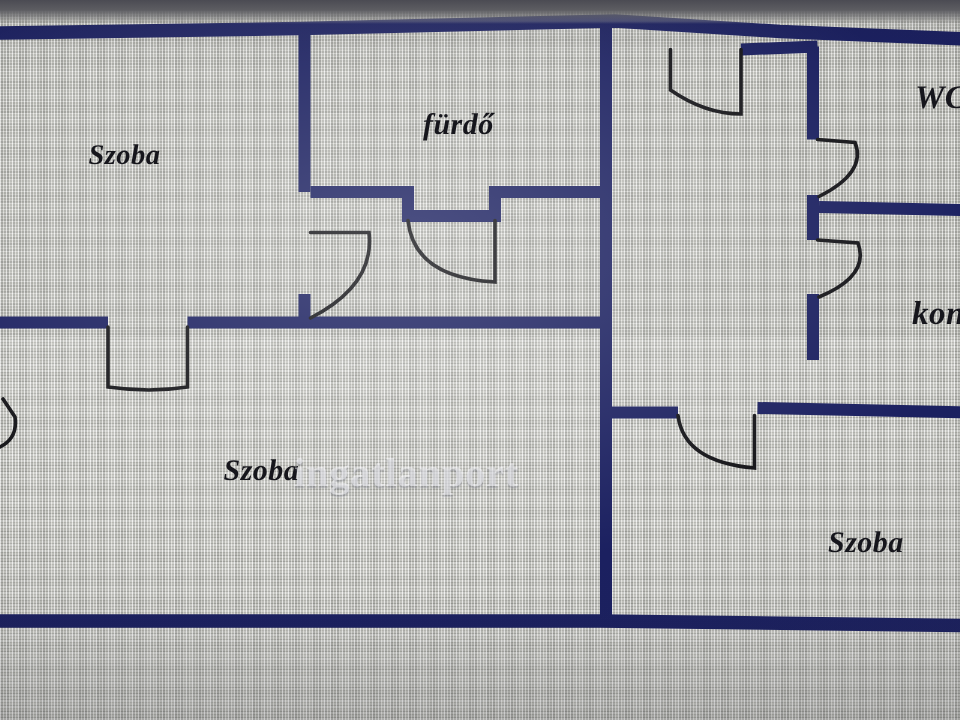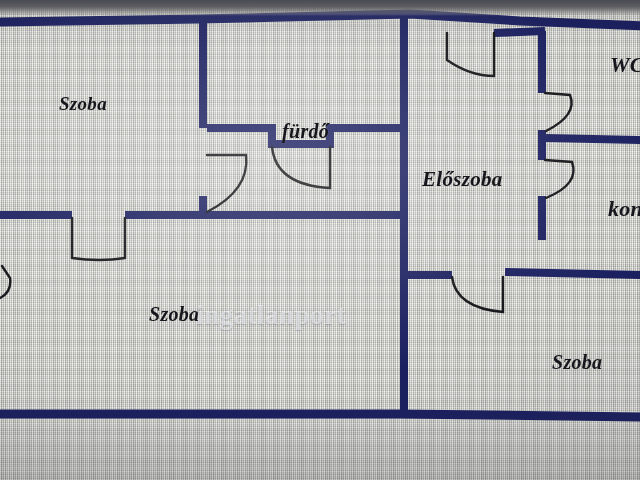--- a/index.html
+++ b/index.html
@@ -143,23 +143,22 @@
       <path d="M 452 277 Q 456 308 503 312 L 503 277"></path>
 
     </g>
   </svg>
 
   <div id="photo-shade"></div>
   <div id="top-shadow-band"></div>
 
   <div class="room-label" style="left:59px; top:93px; font-size:19px;">Szoba</div>
 
-  <div class="room-label" style="left:282px; top:72px; font-size:20px;margin-top:48px;">fürdő</div>
+  <div class="room-label" style="left:282px; top:72px; font-size:20px;">fürdő</div>
 
-  <div class="room-label" style="left:422px; top:167px; font-size:21px;">Előszoba</div>
 
   <div class="room-label" style="left:610px; top:52px; font-size:22px;">WC</div>
 
   <div class="room-label" style="left:608px; top:196px; font-size:22px;">kon</div>
 
   <div class="room-label" style="left:149px; top:303px; font-size:20px;">Szoba</div>
 
   <div class="room-label" style="left:552px; top:351px; font-size:20px;">Szoba</div>
 
   <div id="watermark">ingatlanport</div>

